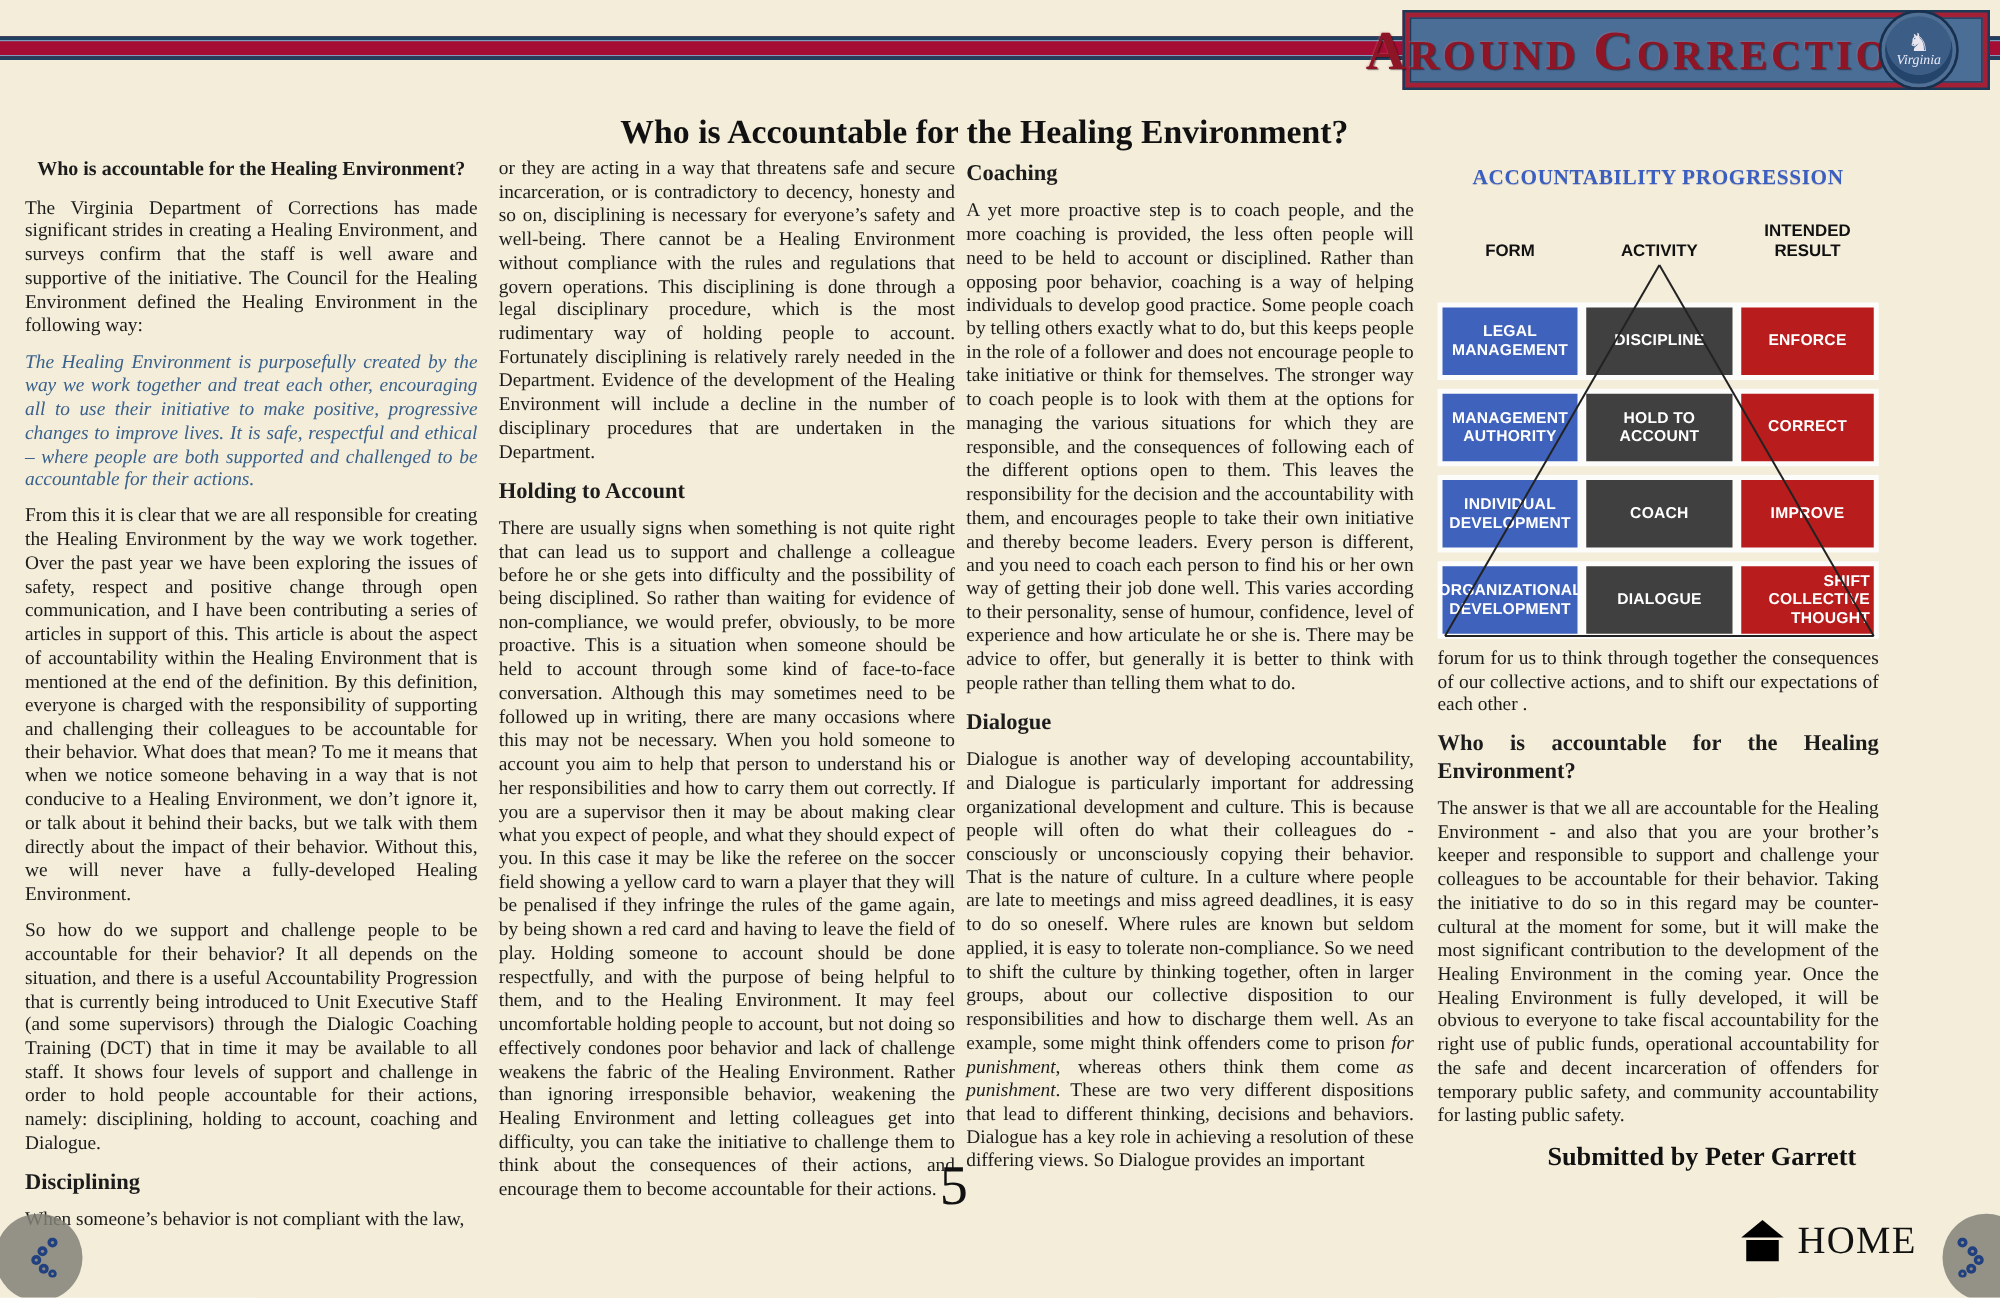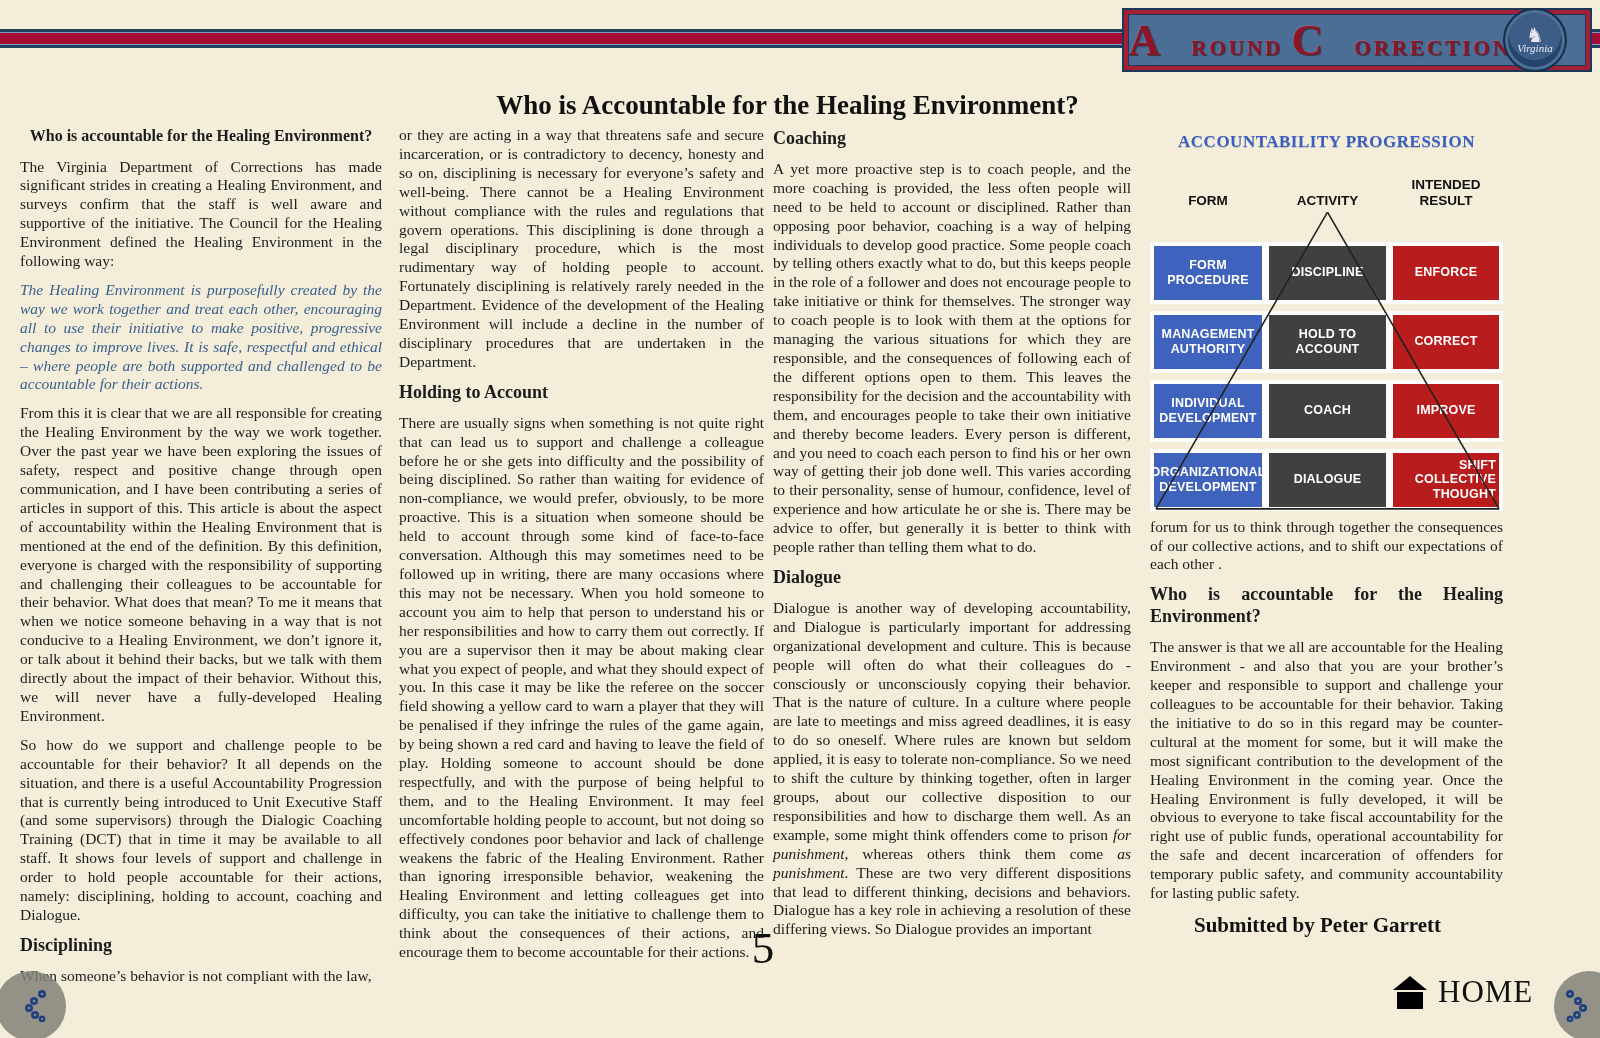--- a/index.html
+++ b/index.html
@@ -27,21 +27,21 @@
     width: 100%; height: 100%; background: #4b6e97; border: 1px solid #1c3a58;
     box-sizing: border-box; display: flex; align-items: center; justify-content: center;
     position: relative;
   }
   .masthead-title {
     color: #8e1526; letter-spacing: 3px; font-weight: bold;
     text-shadow: 1px 1px 1px rgba(30,10,15,.55), -1px -1px 1px rgba(220,120,130,.25);
     white-space: nowrap; padding-right: 60px;
   }
   .masthead-title .initial { font-size: 44px; }
-  .masthead-title .rest { font-size: 21px; margin-left: 28px; }
+  .masthead-title .rest { font-size: 33px; }
   .seal {
     position: absolute; right: 18px; top: 50%; transform: translateY(-50%);
     width: 60px; height: 60px; border-radius: 50%;
     background: radial-gradient(circle at 50% 40%, #3c5d85 0 55%, #24446b 56% 100%);
     border: 2px solid #16304d; box-shadow: inset 0 0 0 3px #4f6f95;
     display: flex; flex-direction: column; align-items: center; justify-content: center;
   }
   .seal .horse { color: #e9e6ef; font-size: 20px; line-height: 16px; }
   .seal .seal-name {
     color: #eef; font-style: italic; font-size: 11px; line-height: 10px;
@@ -90,21 +90,21 @@
   }
   .cell.form { background: #3f62bd; }
   .cell.activity { background: #404040; }
   .cell.result { background: #b91c1c; text-align: right; }
   .triangle-svg {
     position: absolute; left: 0; top: -32px; width: 100%; height: calc(100% + 36px);
     pointer-events: none; z-index: 2;
   }
   .after-diagram { margin-top: 22px; }
   .submitted {
-    font-size: 21px; font-weight: bold; text-align: center; padding-right: 18px;
+    font-size: 21px; font-weight: bold; text-align: right; padding-right: 18px;
     color: #111;
   }
 
   
   .page-num {
     position: absolute; left: 733px; top: 922px; width: 60px; text-align: center;
     font-size: 45px; color: #111;
   }
   .home {
     position: absolute; left: 1392px; top: 974px; display: flex; align-items: center;
@@ -174,21 +174,21 @@
   <div class="col col4">
     <div class="diagram">
       <div class="diagram-title">ACCOUNTABILITY PROGRESSION</div>
       <div class="diagram-headers">
         <span>FORM</span>
         <span>ACTIVITY</span>
         <span>INTENDED RESULT</span>
       </div>
       <div class="grid-wrap">
         <div class="grid-row">
-          <div class="cell form">FORM PROCEDURE</div>
+          <div class="cell form">LEGAL MANAGEMENT</div>
           <div class="cell activity">DISCIPLINE</div>
           <div class="cell result">ENFORCE</div>
         </div>
         <div class="grid-row">
           <div class="cell form">MANAGEMENT AUTHORITY</div>
           <div class="cell activity">HOLD TO ACCOUNT</div>
           <div class="cell result">CORRECT</div>
         </div>
         <div class="grid-row">
           <div class="cell form">INDIVIDUAL DEVELOPMENT</div>

